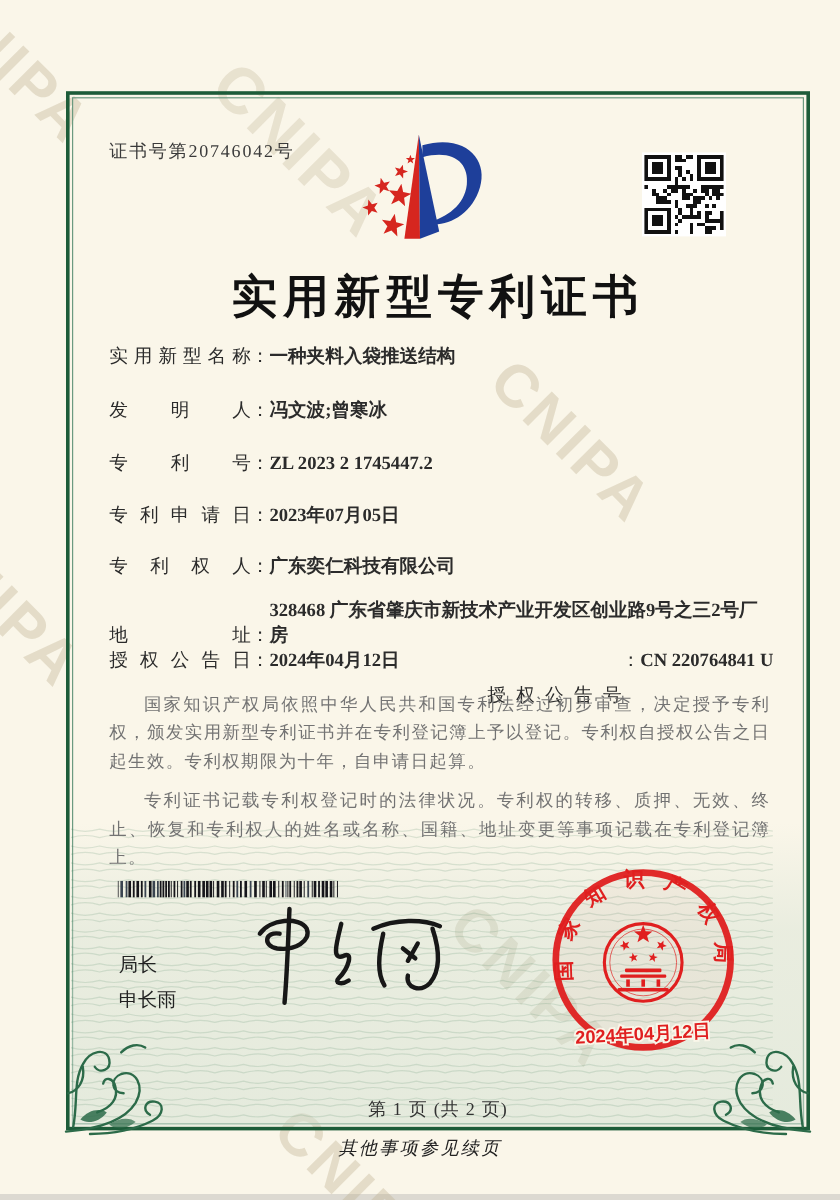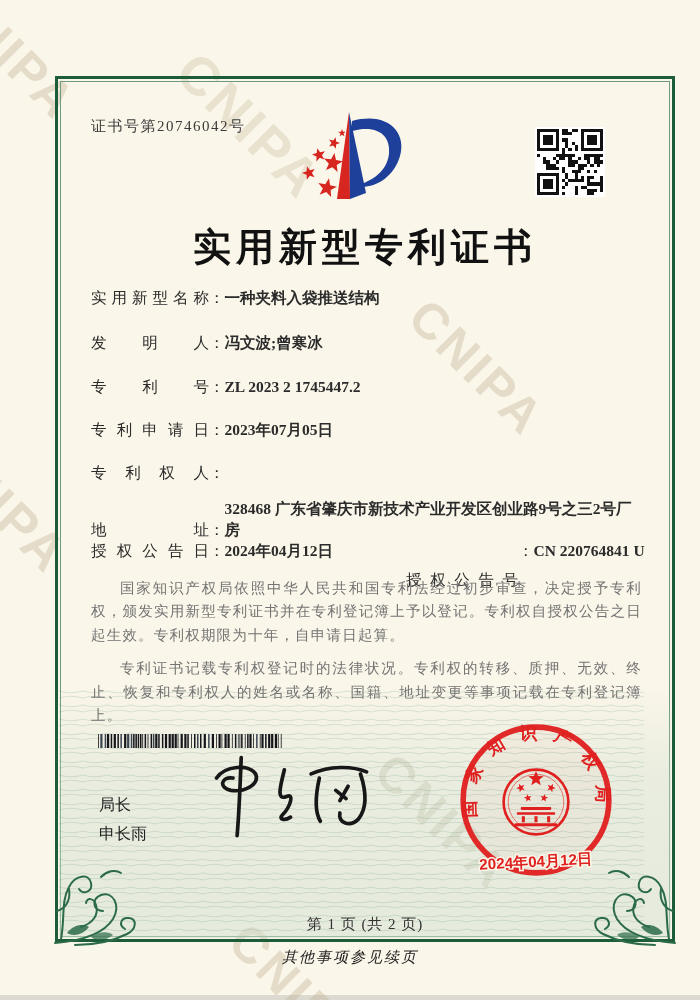--- a/index.html
+++ b/index.html
@@ -310,20 +310,21 @@
       <span class="fvalue">ZL 2023 2 1745447.2</span>
     </div>
     <div class="row" style="top:341px">
       <span class="flabel">专利申请日</span>
         <span class="colon">：</span>
       <span class="fvalue">2023年07月05日</span>
     </div>
     <div class="row" style="top:384px">
       <span class="flabel">专利权人</span>
         <span class="colon">：</span>
+      <span class="fvalue">广东奕仁科技有限公司</span>
     </div>
     <div class="row" style="top:420px">
       <span class="flabel">地址</span>
         <span class="colon">：</span>
       <span class="fvalue">328468 广东省肇庆市新技术产业开发区创业路9号之三2号厂房</span>
     </div>
     <div class="row" style="top:462px; position:absolute;">
       <span class="flabel">授权公告日</span>
         <span class="colon">：</span>
       <span class="fvalue">2024年04月12日</span>

